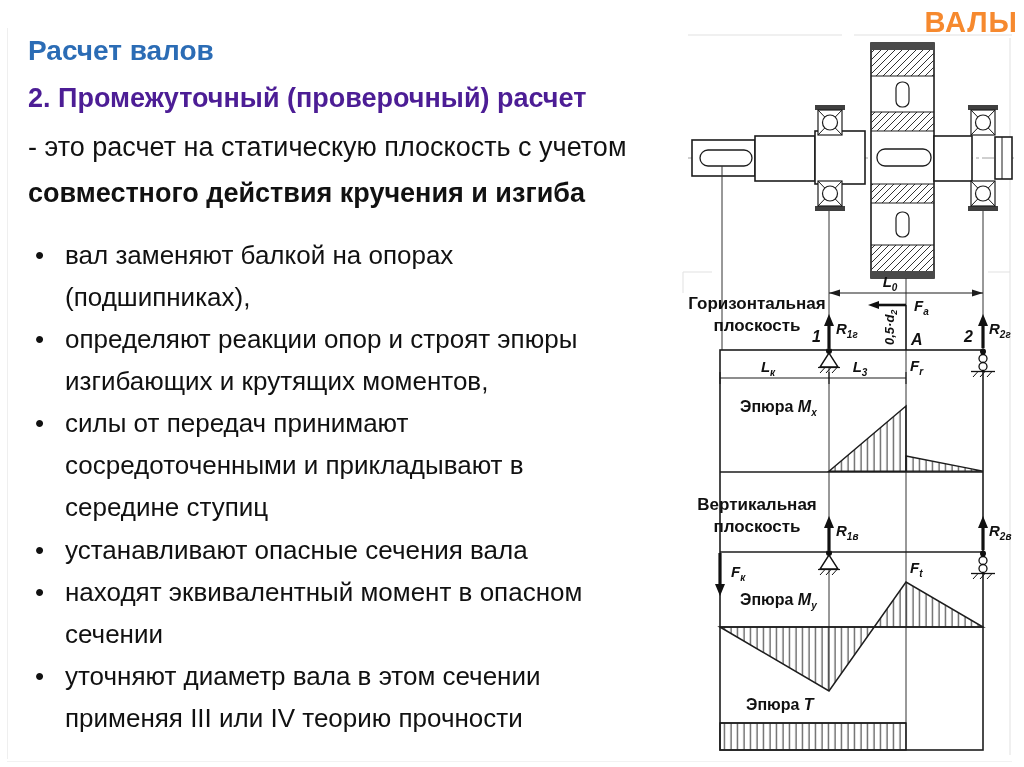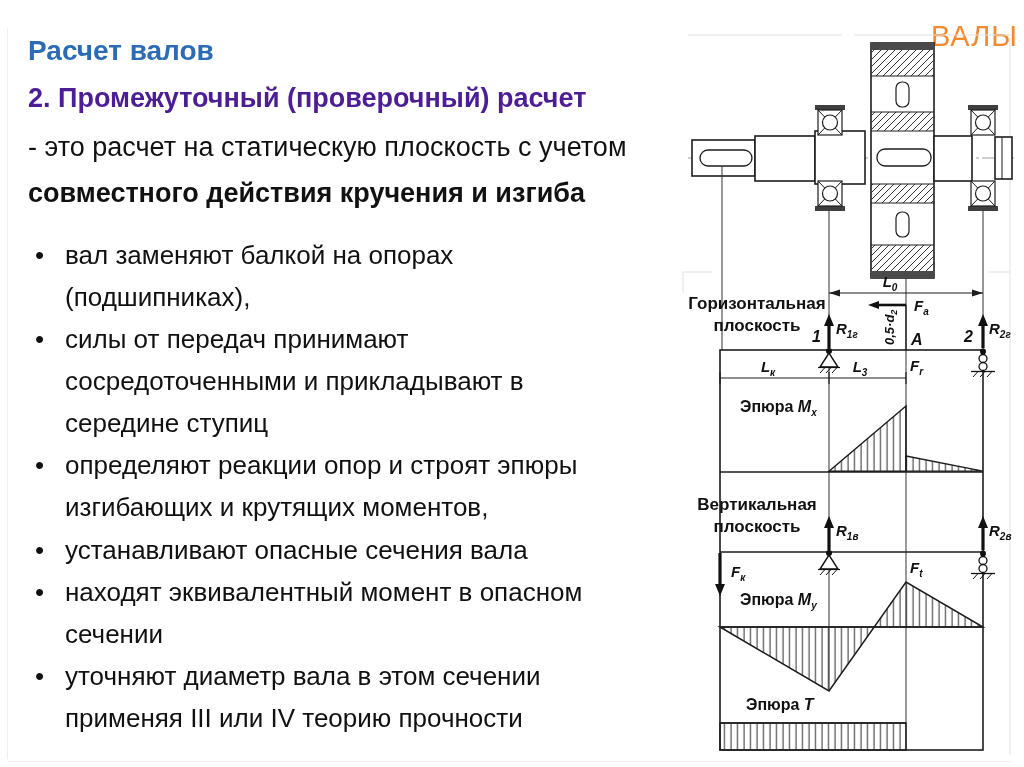--- a/index.html
+++ b/index.html
@@ -1,21 +1,21 @@
 <!DOCTYPE html>
 <html><head>
 <meta charset="utf-8">
 <style>
   html,body{margin:0;padding:0;background:#ffffff;}
   body{width:1024px;height:767px;overflow:hidden;position:relative;
        font-family:"Liberation Sans",sans-serif;color:#111;}
   .slide{position:absolute;inset:0;background:#fff;}
   .edge-v{position:absolute;left:7px;top:28px;bottom:8px;width:1px;background:#efefef;}
   .edge-h{position:absolute;left:7px;right:12px;bottom:5px;height:1px;background:#f2f2f2;}
-  .watermark{position:absolute;top:20px;right:6px;font-size:29px;font-weight:normal;
+  .watermark{position:absolute;top:6px;right:6px;font-size:29px;font-weight:bold;
              color:#F6892E;letter-spacing:1px;}
   .text-col{position:absolute;left:28px;top:34px;width:650px;}
   .title{font-size:28px;font-weight:bold;color:#2B6CB5;line-height:1.2;}
   .subtitle{font-size:27px;font-weight:bold;color:#4c1d95;margin-top:14px;line-height:1.2;}
   .intro1{font-size:27px;margin-top:17px;line-height:1.2;}
   .intro2{font-size:27px;font-weight:bold;margin-top:14px;line-height:1.2;}
   ul.bullets{list-style:none;margin:24px 0 0 0;padding:0;font-size:26px;line-height:1.62;}
   ul.bullets li{position:relative;padding-left:37px;max-width:545px;}
   ul.bullets li::before{content:"\2022";position:absolute;left:7px;top:0;}
   svg text{fill:#111;}
@@ -34,22 +34,22 @@
 
   <div class="watermark">ВАЛЫ</div>
 
   <div class="text-col">
     <div class="title">Расчет валов</div>
     <div class="subtitle">2. Промежуточный (проверочный) расчет</div>
     <div class="intro1">- это расчет на статическую плоскость с учетом</div>
     <div class="intro2">совместного действия кручения и изгиба</div>
     <ul class="bullets">
       <li>вал заменяют балкой на опорах (подшипниках),</li>
+      <li>определяют реакции опор и строят эпюры изгибающих и крутящих моментов,</li>
       <li>силы от передач принимают сосредоточенными и прикладывают в середине ступиц</li>
-      <li>определяют реакции опор и строят эпюры изгибающих и крутящих моментов,</li>
       <li>устанавливают опасные сечения вала</li>
       <li>находят эквивалентный момент в опасном сечении</li>
       <li>уточняют диаметр вала в этом сечении применяя III или IV теорию прочности</li>
     </ul>
   </div>
 
   <svg style="position:absolute;left:680px;top:10px;" width="344" height="752" viewBox="680 10 344 752" xmlns="http://www.w3.org/2000/svg">
     <defs>
       <pattern id="vh" width="6.5" height="10" patternUnits="userSpaceOnUse">
         <path d="M3 0 V10" stroke="#2b2b2b" stroke-width="1"></path>

